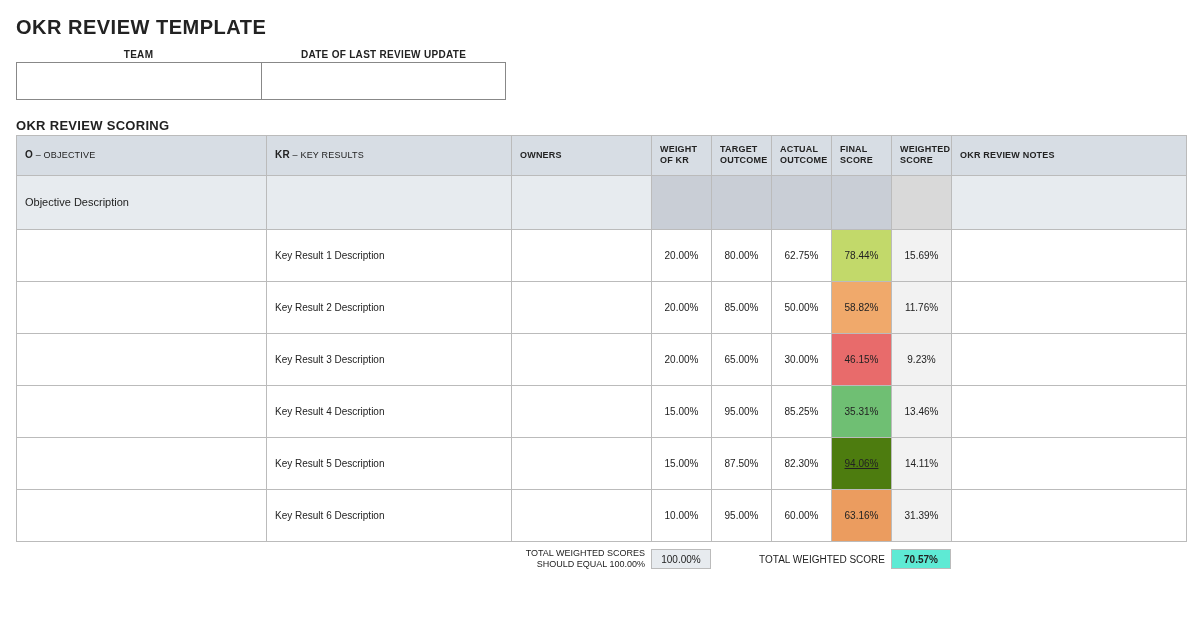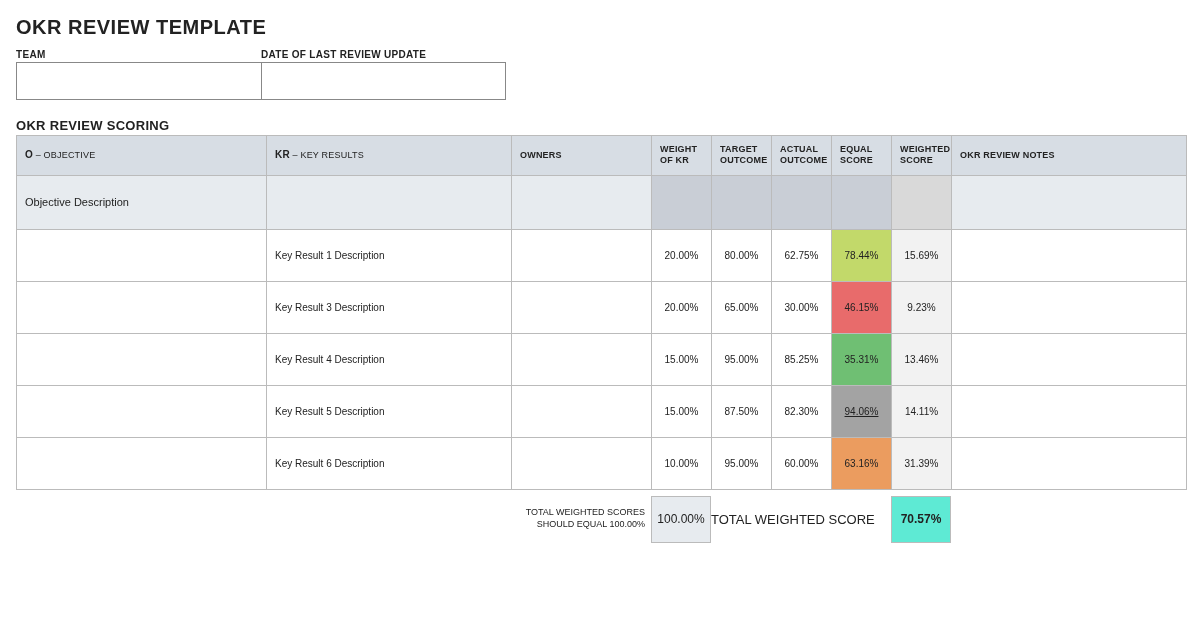--- a/index.html
+++ b/index.html
@@ -16,21 +16,21 @@
     font-size: 20px;
     font-weight: bold;
     letter-spacing: 0.5px;
     margin-bottom: 10px;
   }
   .meta-row {
     display: flex;
     gap: 0;
     margin-bottom: 18px;
   }
-  .meta-block { display: flex; flex-direction: column; }
+  .meta-block { display: flex; flex-direction: column; align-items: center; }
   .meta-label {
     font-size: 10px;
     font-weight: bold;
     margin-bottom: 2px;
     letter-spacing: 0.3px;
   }
   .meta-input {
     border: 1px solid #888;
     height: 38px;
     background: #fff;
@@ -78,21 +78,21 @@
   tr.obj-row td.score-blank { background: #c9ced6; }
   tr.obj-row td.wt-blank { background: #d9d9d9; }
 
   tr.kr-row td { height: 52px; font-size: 10px; }
   td.wt-cell { background: #f2f2f2; text-align: center; }
   td.score-cell { text-align: center; font-size: 10px; }
   td.num { text-align: center; font-size: 10px; }
 
   
   .band-green  { background: #6fbf73; }
-  .band-dgreen { background: #a3a3a3; text-decoration: underline; }
+  .band-dgreen { background: #4d7c0f; text-decoration: underline; }
   .band-lime   { background: #c2d96a; }
   .band-orange { background: #f0a96b; }
   .band-dorange{ background: #eb9c5f; }
   .band-red    { background: #e86b6b; }
 
   
   .totals {
     display: grid;
     grid-template-columns: 250px 245px 140px 60px 60px 60px 60px 60px 235px;
     width: 1170px;
@@ -101,31 +101,33 @@
   }
   .tot-label-left {
     grid-column: 3 / 4;
     text-align: right;
     font-size: 9px;
     line-height: 1.3;
     padding-right: 6px;
   }
   .tot-box {
     border: 1px solid #bbb;
-    height: 47px;
+    height: 20px;
     display: flex;
     align-items: center;
     justify-content: center;
-    font-size: 12px;
+    font-size: 10px;
   }
   .tot-100 { grid-column: 4 / 5; background: #e7ebef; }
   .tot-label-right {
     grid-column: 5 / 8;
-    font-size: 13px;
+    text-align: right;
+    font-size: 10px;
     padding-right: 6px;
+    padding-left: 12px;
   }
   .tot-final { grid-column: 8 / 9; background: #5eead4; font-weight: bold; }
 </style>
 </head>
 <body>
 
 <div class="title">OKR REVIEW TEMPLATE</div>
 
 <div class="meta-row">
   <div class="meta-block team">
@@ -157,21 +159,21 @@
       <th>
         <span class="big">O</span><span class="sub"> – OBJECTIVE</span>
       </th>
       <th>
         <span class="big">KR</span><span class="sub"> – KEY RESULTS</span>
       </th>
       <th>OWNERS</th>
       <th class="center">WEIGHT OF KR</th>
       <th class="center">TARGET OUTCOME</th>
       <th class="center">ACTUAL OUTCOME</th>
-      <th class="center">EQUAL SCORE</th>
+      <th class="center">FINAL SCORE</th>
       <th class="center">WEIGHTED SCORE</th>
       <th>OKR REVIEW NOTES</th>
     </tr>
   </thead>
   <tbody id="okr-body">
     <tr class="obj-row">
       <td>Objective Description</td>
       <td></td>
       <td></td>
       <td class="score-blank"></td>
@@ -183,20 +185,31 @@
     </tr>
   <tr class="kr-row">
         <td></td>
         <td>Key Result 1 Description</td>
         <td></td>
         <td class="num">20.00%</td>
         <td class="num">80.00%</td>
         <td class="num">62.75%</td>
         <td class="score-cell band-lime">78.44%</td>
         <td class="wt-cell">15.69%</td>
+        <td></td>
+      </tr>
+      <tr class="kr-row">
+        <td></td>
+        <td>Key Result 2 Description</td>
+        <td></td>
+        <td class="num">20.00%</td>
+        <td class="num">85.00%</td>
+        <td class="num">50.00%</td>
+        <td class="score-cell band-orange">58.82%</td>
+        <td class="wt-cell">11.76%</td>
         <td></td>
       </tr>
       <tr class="kr-row">
         <td></td>
         <td>Key Result 3 Description</td>
         <td></td>
         <td class="num">20.00%</td>
         <td class="num">65.00%</td>
         <td class="num">30.00%</td>
         <td class="score-cell band-red">46.15%</td>

